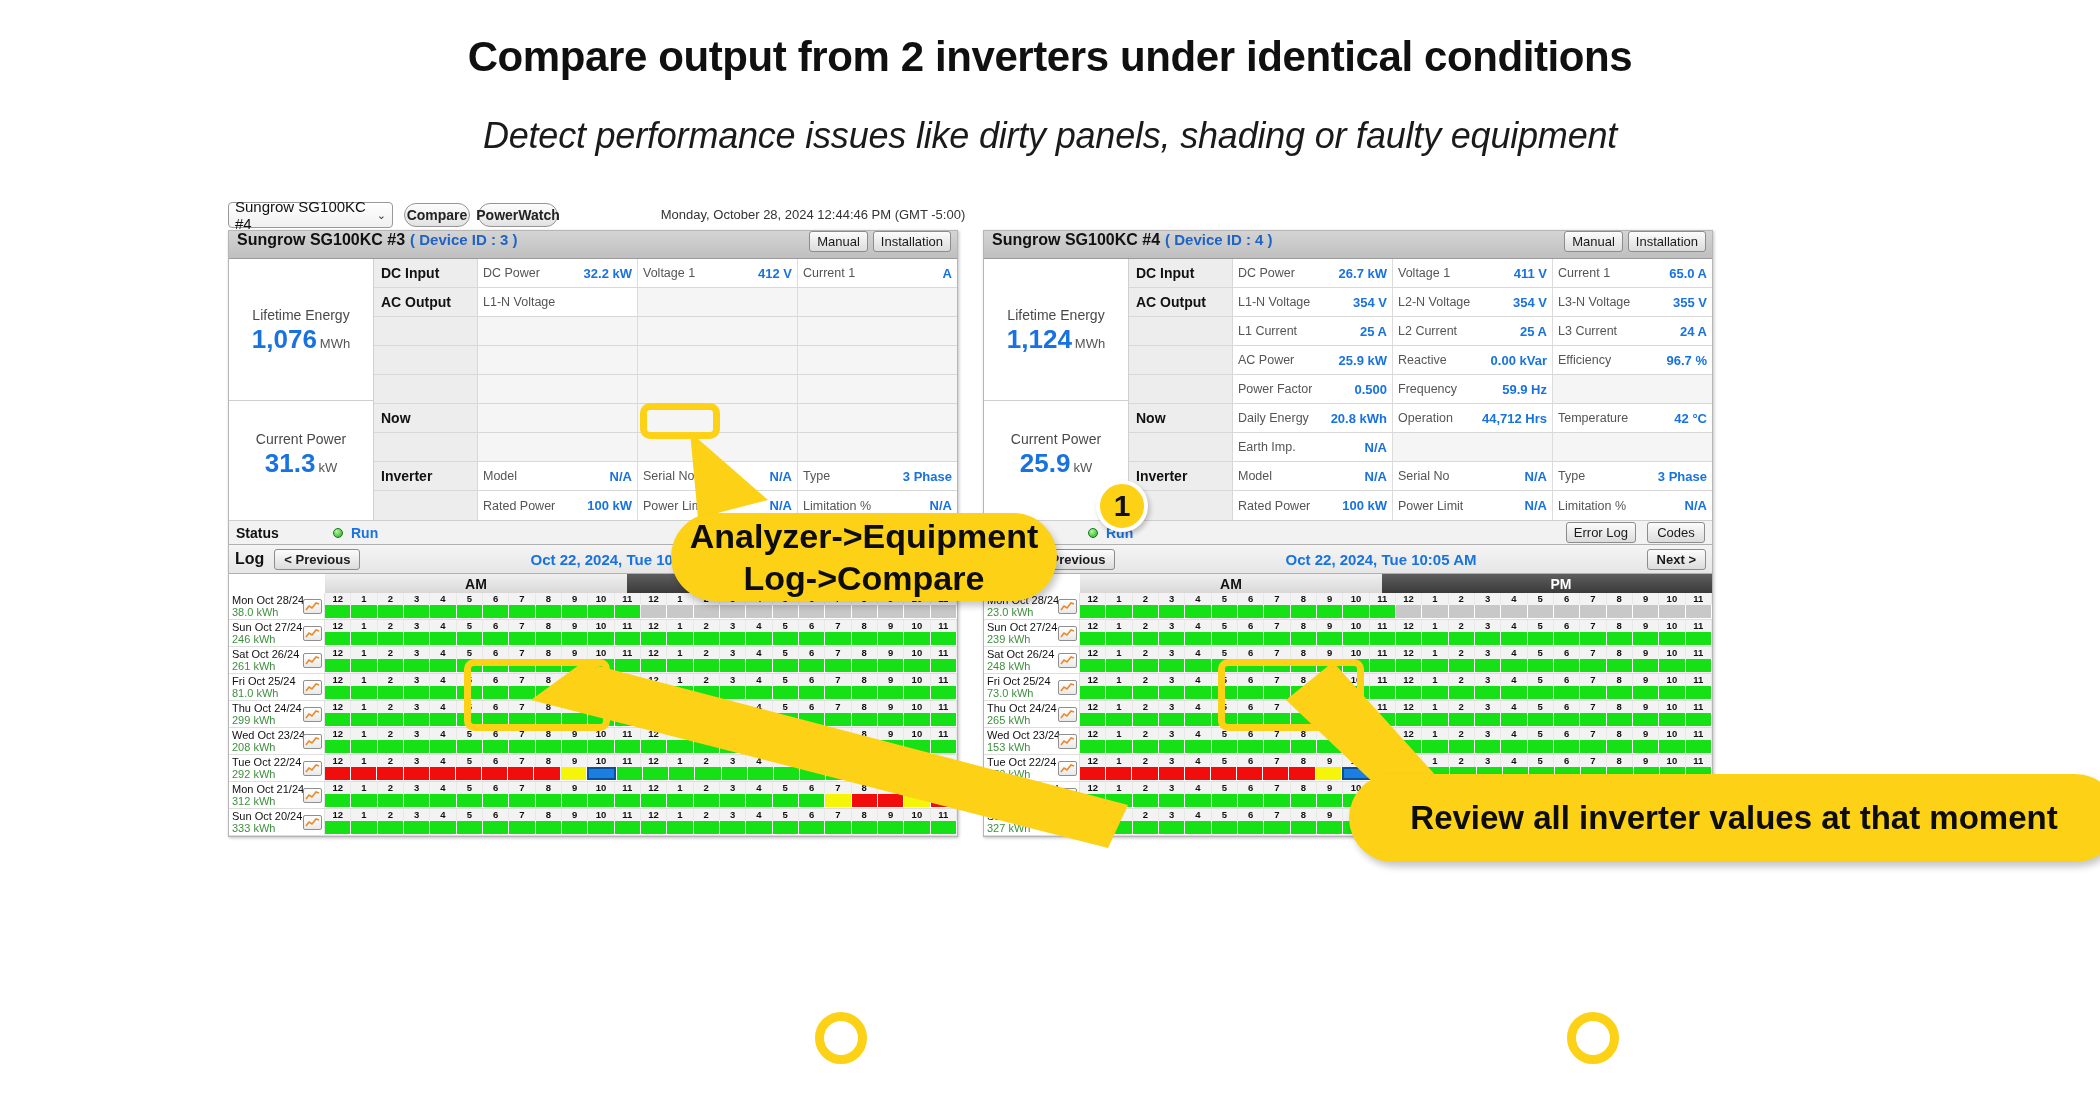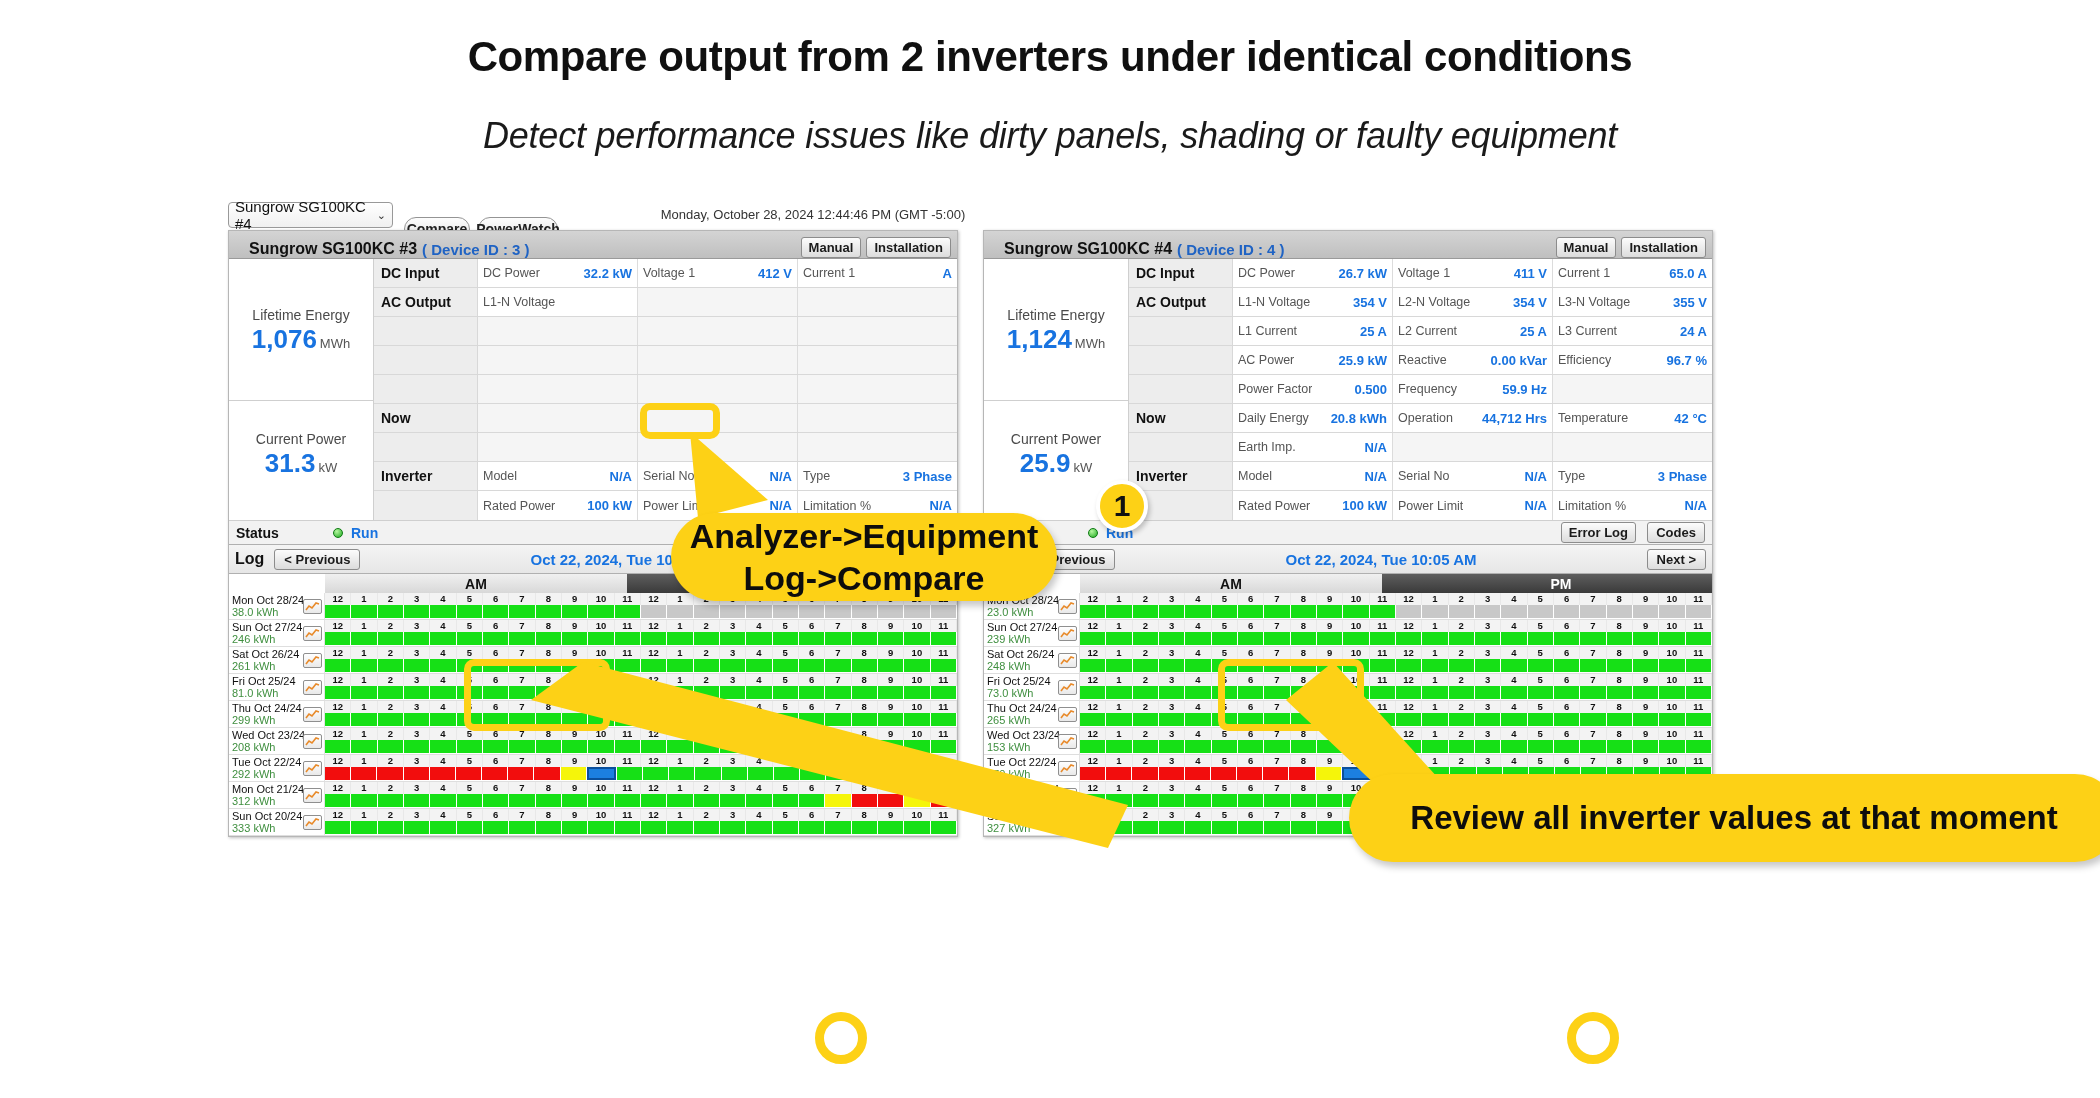--- a/index.html
+++ b/index.html
@@ -31,21 +31,21 @@
   .toolbar { position: absolute; left: 0; top: 0; width: 730px; height: 30px; }
   .sel {
     position: absolute; left: 0; top: 2px; width: 165px; height: 26px;
     border: 1px solid #999; border-radius: 4px;
     background: linear-gradient(#ffffff,#f0f0f0);
     font-size: 15px; color: #111; padding: 3px 6px;
     display: flex; align-items: center; justify-content: space-between;
   }
   .sel .chev { font-size: 11px; color: #333; }
   .tbtn {
-    position: absolute; top: 17px; height: 24px;
+    position: absolute; top: 3px; height: 24px;
     border: 1px solid #949494; border-radius: 12px;
     background: linear-gradient(#fdfdfd,#e2e2e2);
     font-size: 14px; font-weight: bold; color: #222;
     display: flex; align-items: center; justify-content: center;
     padding: 0 8px;
     text-align: center;
   }
   #btn-compare { left: 176px; width: 66px; }
   #btn-powerwatch { left: 250px; width: 80px; }
   .clockline {
@@ -55,30 +55,30 @@
 
   
   .panel { position: absolute; top: 30px; width: 730px; background: #fff;
            border: 1px solid #b6b6b6; box-shadow: 1px 1px 3px rgba(0,0,0,.25); }
   #panel-left { left: 0; }
   #panel-right { left: 755px; }
 
   .panel-head {
     height: 28px; background: linear-gradient(#d4d4d4,#bfbfbf);
     border-bottom: 1px solid #9a9a9a;
-    display: flex; align-items: flex-end; padding: 0 6px 0 20px;
+    display: flex; align-items: flex-start; padding: 0 6px 0 8px;
   }
   .panel-head .ttl { font-size: 16px; font-weight: bold; color: #111; }
   .panel-head .dev { font-size: 15px; font-weight: bold; color: #1f63c4; margin-left: 5px; }
   .panel-head .spacer { flex: 1; }
   .hbtn {
     height: 21px; min-width: 58px; margin-left: 5px;
     border: 1px solid #8c8c8c; border-radius: 3px;
     background: linear-gradient(#fcfcfc,#dcdcdc);
-    font-size: 13px; font-weight: bold; color: #1a1a1a;
+    font-size: 13px; font-weight: normal; color: #1a1a1a;
     display: flex; align-items: center; justify-content: center; padding: 0 7px;
   }
 
   .panel-body { display: flex; }
   .side-col { width: 145px; border-right: 1px solid #cfcfcf; background: #fff; }
   .side-box { height: 142px; display: flex; flex-direction: column;
               align-items: center; justify-content: center; border-bottom: 1px solid #cfcfcf; }
   .side-box.b2 { height: 104px; border-bottom: none; }
   .side-cap { font-size: 14px; color: #4a4a4a; margin-bottom: 3px; }
   .side-val { font-size: 26px; font-weight: bold; color: #1873e0; line-height: 1; }

